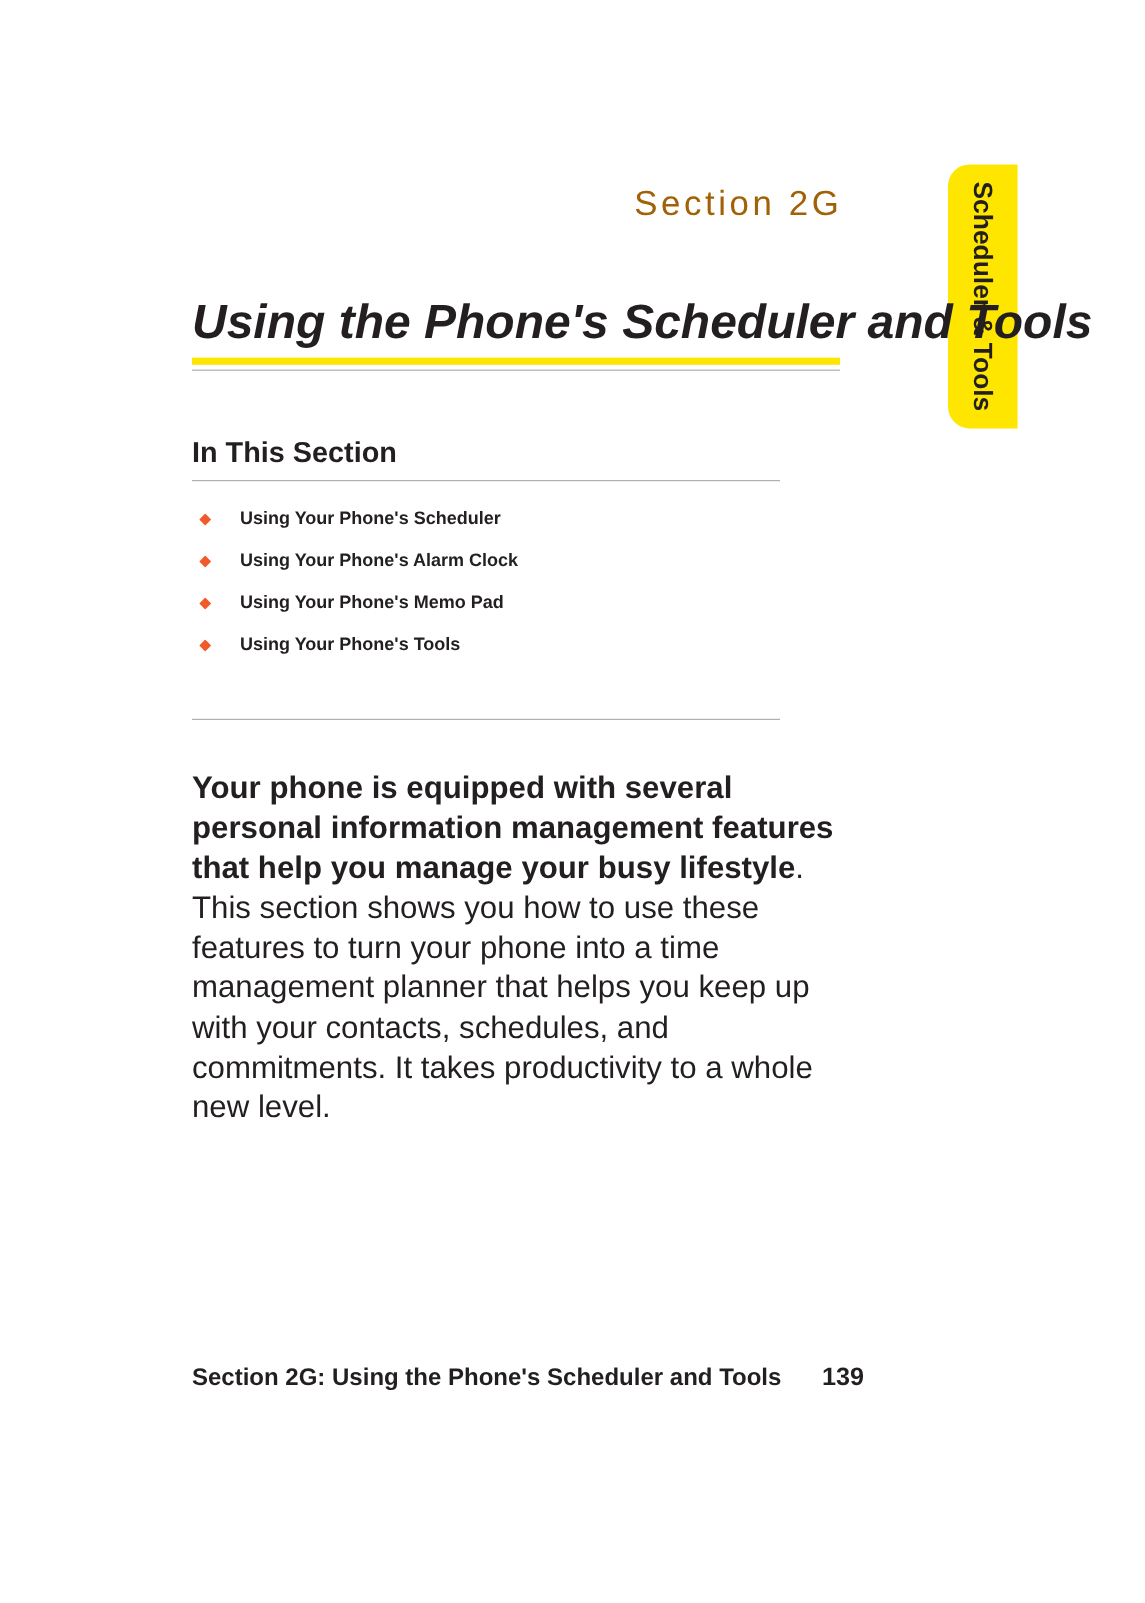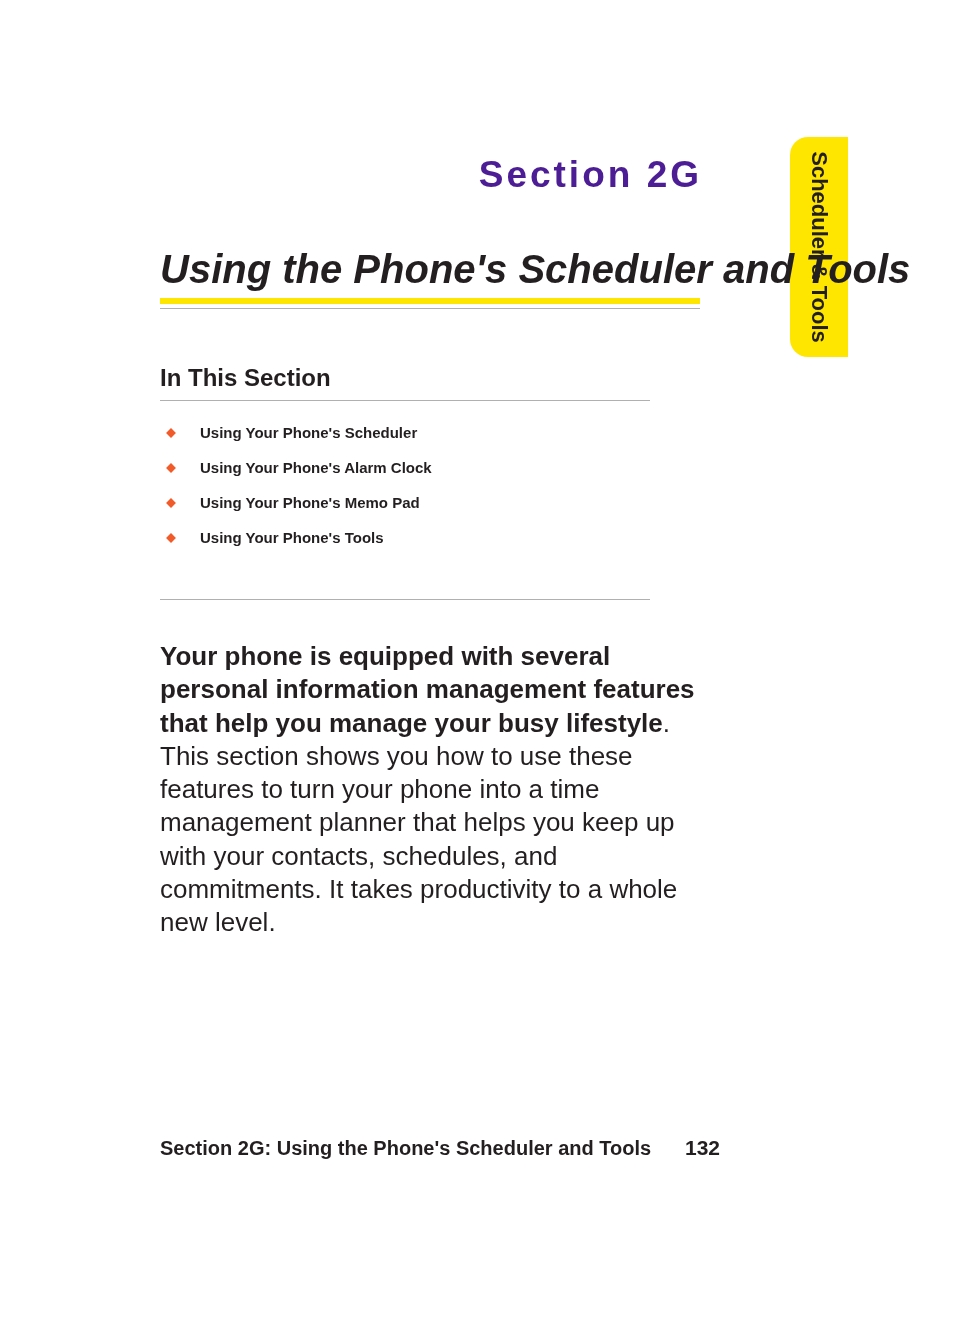--- a/index.html
+++ b/index.html
@@ -24,24 +24,24 @@
     white-space: nowrap;
     font-weight: 700;
     font-size: 22px;
     color: #231f20;
   }
 
   .section-label {
     position: absolute;
     top: 154px;
     right: 252px;
-    font-size: 37px;
-    font-weight: 700;
+    font-size: 29px;
+    font-weight: 400;
     letter-spacing: 3px;
-    color: #4c1d95;
+    color: #a16207;
   }
 
   .title {
     position: absolute;
     top: 247px;
     left: 160px;
     font-size: 40px;
     font-weight: 700;
     color: #231f20;
     font-style: italic;
@@ -175,16 +175,16 @@
   </div>
 
   <div class="grey-rule-2"></div>
 
   <div class="intro">
     <span class="bold">Your phone is equipped with several personal information management features that help you manage your busy lifestyle</span><span>. This section shows you how to use these features to turn your phone into a time management planner that helps you keep up with your contacts, schedules, and commitments. It takes productivity to a whole new level.</span>
   </div>
 
   <div class="footer">
     <span class="ftext">Section 2G: Using the Phone's Scheduler and Tools</span>
-    <span class="fpage">132</span>
+    <span class="fpage">139</span>
   </div>
 
 </div>
 
 </body></html>

